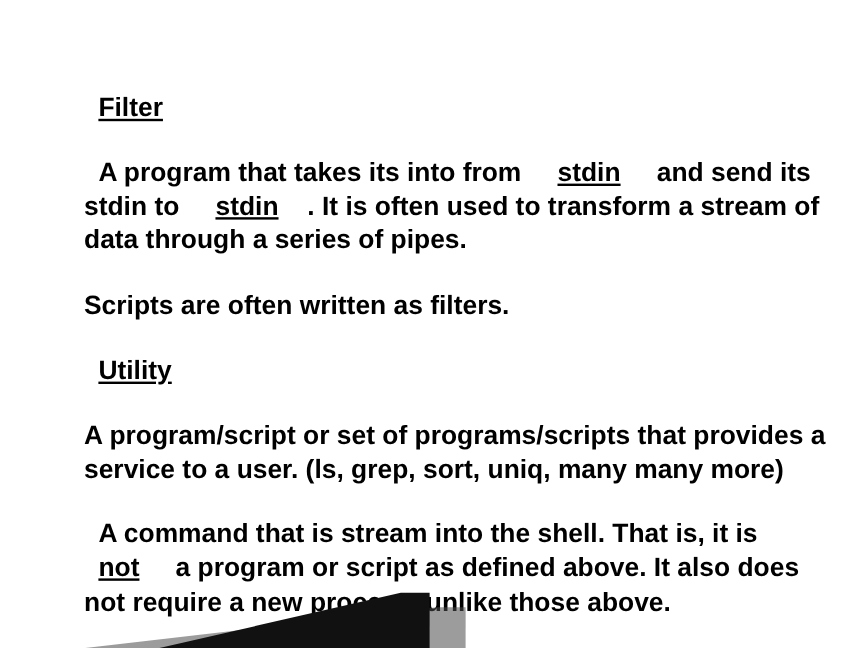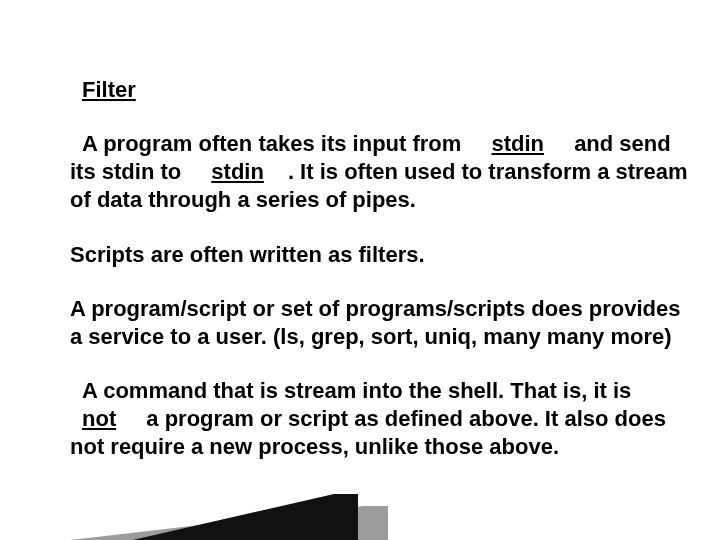--- a/index.html
+++ b/index.html
@@ -13,24 +13,25 @@
   .tri2 { position: absolute; left: 0; bottom: 0; width: 0; height: 0; border-left: 410px solid transparent; border-bottom: 28px solid #5a1f1a; opacity: 0.9; }
   .tri2b { position: absolute; left: 0; bottom: 24px; width: 0; height: 0; border-left: 380px solid transparent; border-bottom: 44px solid #4a4a4a; opacity: 0.55; }
 </style>
 </head>
 <body>
 
 <div class="slide">
   <div class="content">
 
     <div class="para"><span class="u">Filter</span></div>
-    <div class="para"><span>A program often takes its input from </span><span class="u">stdin</span><span> and send its stdin to </span><span class="u">stdin</span><span>. It is often used to transform a stream of data through a series of pipes.</span></div>
+    <div class="para"><span>A program that takes its into from </span><span class="u">stdin</span><span> and send its stdin to </span><span class="u">stdin</span><span>. It is often used to transform a stream of data through a series of pipes.</span></div>
     <div class="para">Scripts are often written as filters.</div>
 
-    <div class="para">A program/script or set of programs/scripts does provides a service to a user. (ls, grep, sort, uniq, many many more)</div>
+    <div class="para"><span class="u">Utility</span></div>
+    <div class="para">A program/script or set of programs/scripts that provides a service to a user. (ls, grep, sort, uniq, many many more)</div>
 
     <div class="para"><span>A command that is stream into the shell. That is, it is </span><span class="u">not</span><span> a program or script as defined above. It also does not require a new process, unlike those above.</span></div>
 
   </div>
 
   <div class="accent">
     <div class="tri2b"></div>
     <div class="tri1"></div>
     <div class="tri2"></div>
   </div>

